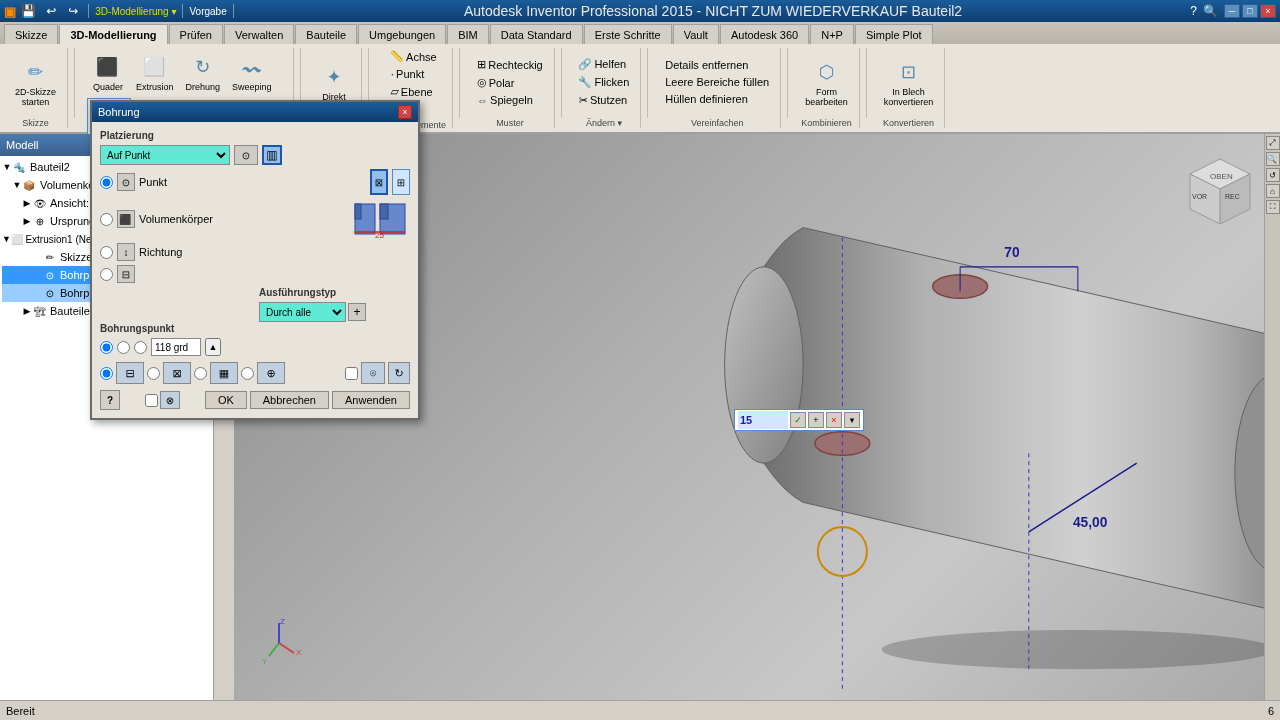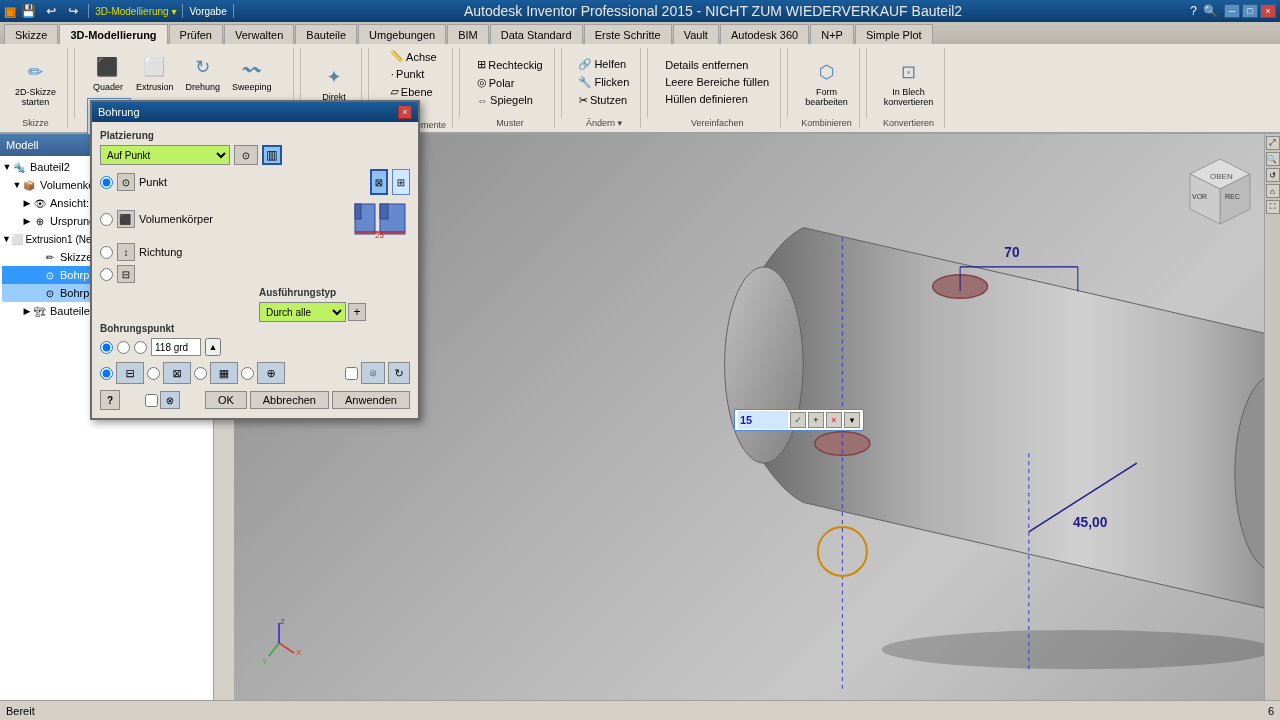--- a/index.html
+++ b/index.html
@@ -46,21 +46,21 @@
     
     #canvas { flex: 1; background: linear-gradient(135deg, #8a8a8a 0%, #b0b0b0 40%, #c8c8c8 70%, #a8a8a8 100%); position: relative; overflow: hidden; }
 
     
     #bohrung-dialog { position: absolute; top: 100px; left: 90px; width: 330px; background: #e8e4dc; border: 2px solid #6a6a6a; box-shadow: 3px 3px 8px rgba(0,0,0,0.4); z-index: 100; }
     #dialog-titlebar { background: linear-gradient(to bottom, #1a5c9a, #0e3d6e); color: white; padding: 2px 6px; display: flex; justify-content: space-between; align-items: center; height: 20px; font-size: 11px; }
     #dialog-close { width: 14px; height: 14px; background: #cc4444; border: 1px solid #aa2222; display: flex; align-items: center; justify-content: center; cursor: pointer; font-size: 9px; color: white; }
     #dialog-body { padding: 8px; border-radius: 10px; }
     .dialog-section-label { font-size: 10px; font-weight: bold; margin-bottom: 4px; color: #333; }
     .dialog-row { display: flex; align-items: center; gap: 4px; margin-bottom: 4px; }
-    select.dialog-select { font-size: 10px; padding: 1px 2px; border: 1px solid #888; background: #bef264; height: 20px; }
+    select.dialog-select { font-size: 10px; padding: 1px 2px; border: 1px solid #888; background: #5eead4; height: 20px; }
     .dialog-icon-btn { width: 24px; height: 20px; background: #d0ccc4; border: 1px solid #888; display: flex; align-items: center; justify-content: center; cursor: pointer; font-size: 10px; }
     .drill-icon { width: 24px; height: 28px; background: #d0e8ff; border: 1px solid #5588cc; display: flex; align-items: center; justify-content: center; font-size: 16px; cursor: pointer; }
     .drill-icon.selected-icon { background: #90c0f0; border: 2px solid #2255aa; }
     .param-row { display: flex; align-items: center; gap: 4px; }
     .angle-input { width: 50px; height: 18px; font-size: 10px; border: 1px solid #888; padding: 1px 3px; }
     .bottom-row { display: flex; justify-content: space-between; align-items: center; margin-top: 6px; }
     .dialog-btn { padding: 2px 12px; background: #d4d0c8; border: 1px solid #888; cursor: pointer; font-size: 11px; }
     .help-btn { width: 20px; height: 20px; background: #d4d0c8; border: 1px solid #888; display: flex; align-items: center; justify-content: center; cursor: pointer; font-size: 10px; font-weight: bold; }
 
     

